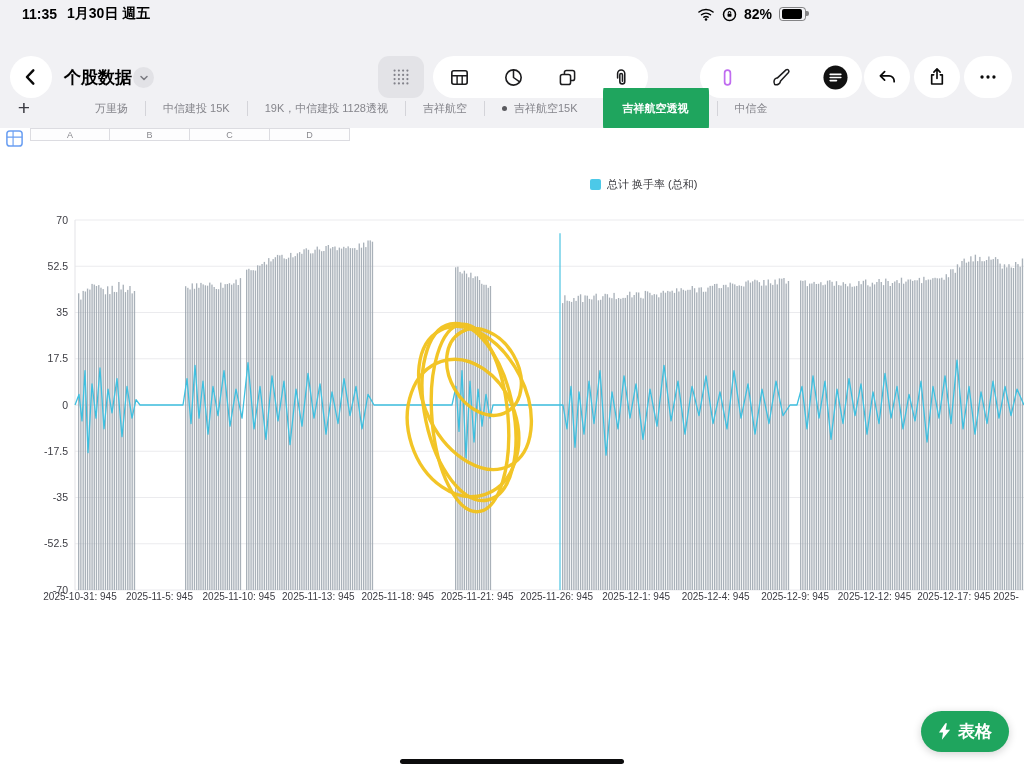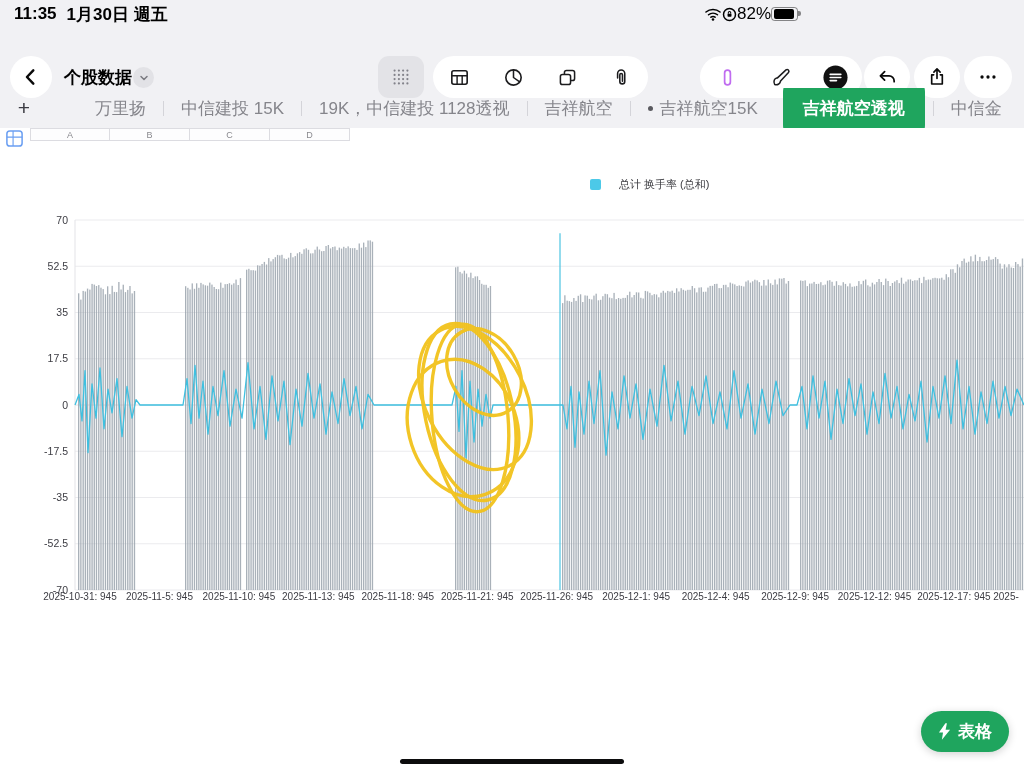--- a/index.html
+++ b/index.html
@@ -3,25 +3,25 @@
 <meta charset="utf-8">
 <style>
   html,body{margin:0;padding:0;}
   body{width:1024px;height:768px;overflow:hidden;position:relative;background:#fff;
        font-family:"Liberation Sans","DejaVu Sans",sans-serif;color:#111;}
   svg{display:block}
   svg text{font-family:"Liberation Sans","DejaVu Sans",sans-serif;}
 
   
   #chrome{position:absolute;top:0;left:0;width:1024px;height:128px;background:#f1f1f4;}
-  #status-bar{position:absolute;top:0;left:0;width:812px;height:26px;display:flex;
+  #status-bar{position:absolute;top:0;left:8px;width:812px;height:26px;display:flex;
       align-items:center;justify-content:space-between;padding:2px 14px 0;box-sizing:border-box;
-      font-size:17px;font-weight:700;color:#000;}
+      font-size:14px;font-weight:700;color:#000;}
   .status-left{display:flex;gap:10px;align-items:center;}
-  .status-right{display:flex;gap:0;align-items:center;font-weight:400;}
+  .status-right{display:flex;gap:7px;align-items:center;font-weight:700;}
   .batt-shell{width:25px;height:12.5px;border:1px solid rgba(0,0,0,.45);border-radius:3.5px;
       position:relative;}
   .batt-fill{position:absolute;left:1.5px;top:1.5px;bottom:1.5px;width:82%;max-width:20px;
       background:#000;border-radius:2px;}
   .batt-nub{position:absolute;right:-3.5px;top:3.5px;width:2.2px;height:5px;background:rgba(0,0,0,.45);
       border-radius:0 2px 2px 0;}
 
   #nav-bar{position:absolute;top:26px;left:0;width:836px;height:62px;}
   .circle-btn{position:absolute;top:30px;height:42px;background:#fff;border-radius:21px;
       display:flex;align-items:center;justify-content:center;}
@@ -39,36 +39,36 @@
   #undo-btn{left:864px;width:46px;}
   #share-btn{left:914px;width:46px;}
   #more-btn{left:964px;width:48px;}
 
   
   #tab-bar{position:absolute;top:88px;left:0;width:1024px;height:40px;display:flex;
       align-items:center;padding-left:10px;box-sizing:border-box;white-space:nowrap;overflow:hidden;}
   #add-tab{width:28px;height:28px;display:flex;align-items:center;justify-content:center;
       font-size:21px;color:#3c3c43;font-weight:400;}
   #tab-bar .spacer{width:40px;}
-  .tab{padding:0 17px;font-size:17px;color:#85858b;display:flex;align-items:center;gap:7px;text-align:right;}
+  .tab{padding:0 17px;font-size:11px;color:#85858b;display:flex;align-items:center;gap:7px;text-align:right;}
   .tab .dot{width:5px;height:5px;border-radius:50%;background:#5a5a5f;}
   .tab.active{background:var(--green);color:#fff;border-radius:17px;height:43px;
       padding:12px 20px;font-weight:600;margin:0 8px;}
   .tab-sep{width:1px;height:15px;background:#d4d4d9;}
 
   
   #content{position:absolute;top:128px;left:0;width:1024px;height:640px;background:#fff;}
 
   #sheet-handle{position:absolute;left:5px;top:129px;}
   #sheet-cols{position:absolute;left:30px;top:128px;display:flex;height:13px;overflow:hidden;}
   .sheet-col{width:80px;height:13px;border:1px solid #dcdce1;border-left:none;box-sizing:border-box;
       display:flex;align-items:center;justify-content:center;font-size:9px;color:#8a8a8f;background:#fdfdfe;}
   .sheet-col:first-child{border-left:1px solid #dcdce1;}
 
-  #legend{position:absolute;left:590px;top:177px;display:flex;align-items:center;gap:18px;
+  #legend{position:absolute;left:590px;top:177px;display:flex;align-items:center;gap:6px;
       font-size:11px;color:#3a3a3f;z-index:4;}
   #legend .swatch{width:11px;height:11px;border-radius:2px;}
 
   #chart-svg{position:absolute;left:0;top:0;z-index:2;}
   #scribble-svg{position:absolute;left:0;top:0;z-index:5;pointer-events:none;}
 
   
   #fab{position:absolute;left:921px;top:711px;height:41px;border-radius:21px;background:var(--green);
       display:flex;align-items:center;gap:7px;padding:0 17px;box-sizing:border-box;z-index:6;
       box-shadow:0 2px 8px rgba(0,0,0,.18);}

